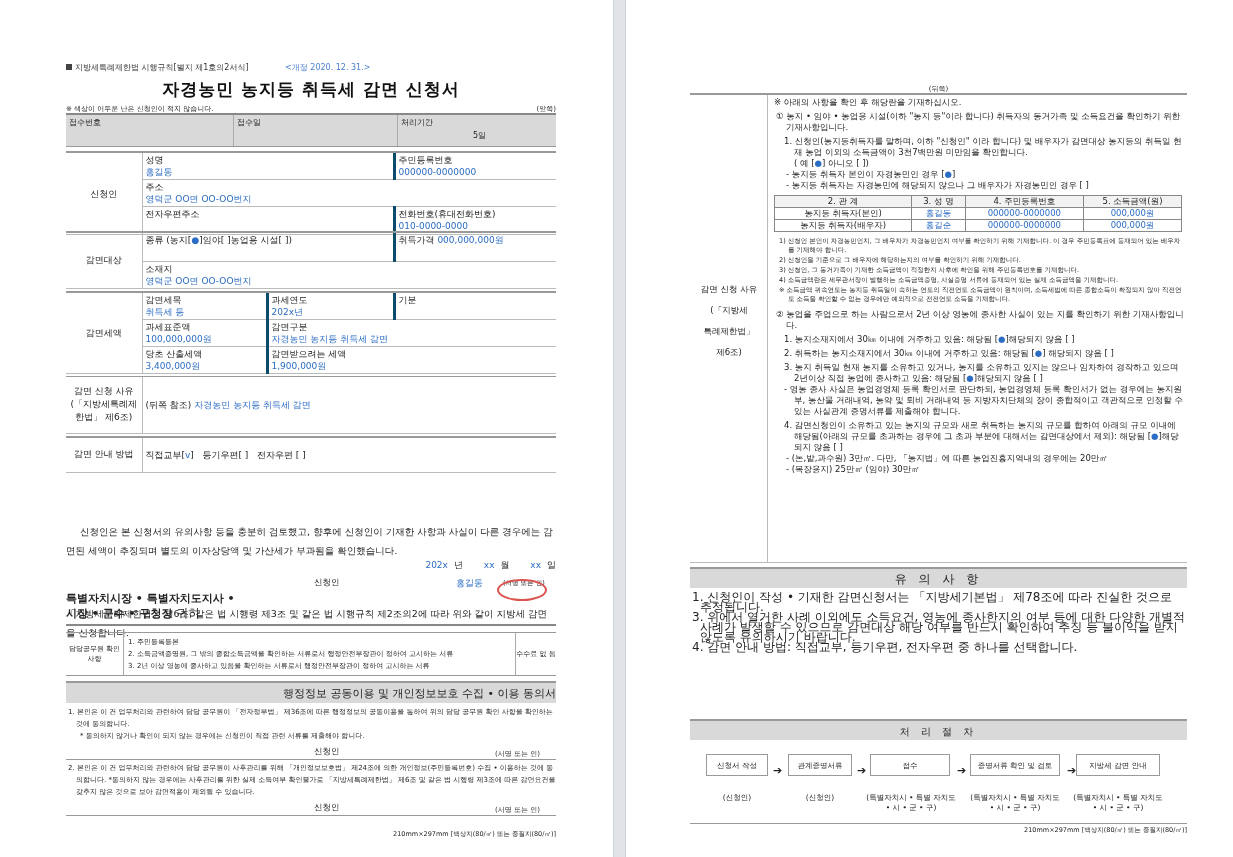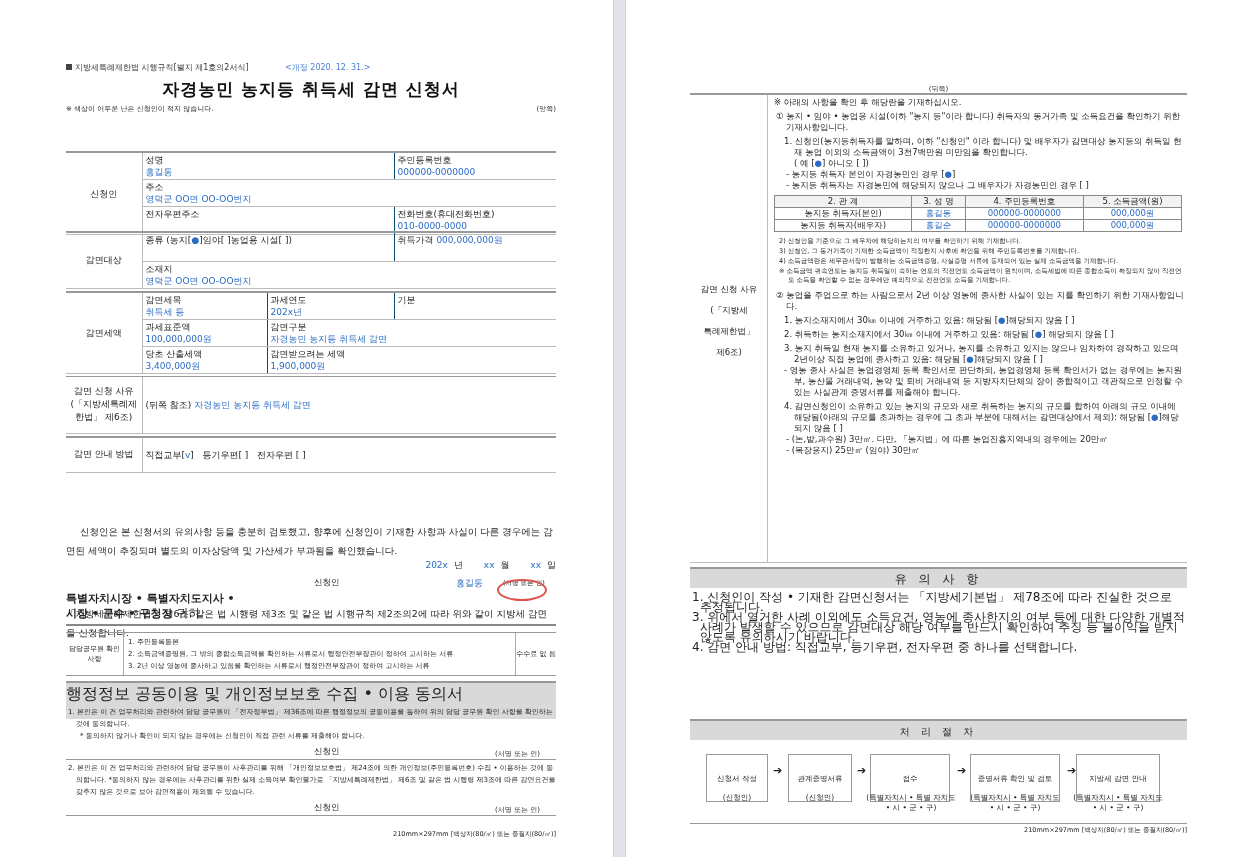--- a/index.html
+++ b/index.html
@@ -19,38 +19,38 @@
   .doc-title { top: 78px; text-align: center; font-size: 17px; font-weight: bold; letter-spacing: 1px; color: #111; }
   .note-row { top: 104px; font-size: 7px; display: flex; justify-content: space-between; }
   .reception { top: 113px; height: 34px; background: #d9d9d9; border-top: 2px solid #888; border-bottom: 1px solid #999; display: flex; font-size: 8px; }
   .reception .c { padding: 2px 3px; border-right: 1px solid #aaa; position: relative; }
   .reception .c:last-child { border-right: none; }
   .reception .days { position: absolute; right: 70px; top: 15px; }
 
   table.form { border-collapse: collapse; width: 490px; font-size: 9px; }
   table.form td { border-bottom: 1px solid #bbb; vertical-align: top; padding: 1px 3px; line-height: 12px; }
   table.form td.lbl { text-align: center; vertical-align: middle; width: 76px; border-right: 1px solid #bbb; }
-  table.form td.vr { border-right: 1px solid #0c4a6e; margin-top: 8px; }
+  table.form td.vr { border-right: 3px solid #0c4a6e; margin-top: 8px; }
   .sect { position: absolute; left: 66px; width: 490px; border-top: 2px solid #999; }
 
   .decl { top: 478px; font-size: 9.5px; line-height: 19px; padding-left: 0; }
   .decl p { margin-left: 0; text-indent: 14px; margin-top: 44px; }
   .date-row { top: 559px; font-size: 9px; text-align: right; }
   .date-row span { margin-left: 6px; }
   .sign-row { top: 577px; font-size: 8.5px; }
   .addressee { top: 592px; font-size: 11px; font-weight: bold; line-height: 14px; border-bottom: 2px solid #888; padding-bottom: 3px; }
   .addressee small { font-size: 12px; font-weight: normal; }
   .circle { position: absolute; left: 497px; top: 579px; width: 50px; height: 22px; border: 2px solid #d9534f; border-radius: 50%; }
 
   .officer { top: 632px; height: 44px; border-top: 1px solid #999; border-bottom: 1px solid #999; display: flex; font-size: 7px; }
   .officer .l { width: 58px; text-align: center; display: flex; align-items: center; justify-content: center; border-right: 1px solid #aaa; line-height: 10px; }
   .officer .m { flex: 1; padding: 3px 4px; line-height: 12px; border-right: 1px solid #aaa; }
   .officer .r { width: 40px; text-align: center; display: flex; align-items: center; justify-content: center; line-height: 10px; }
 
-  .consent-head { top: 681px; height: 38px; background: #d9d9d9; text-align: left; font-size: 16px; line-height: 22px; border-top: 2px solid #999; }
+  .consent-head { top: 681px; height: 22px; background: #d9d9d9; text-align: right; font-size: 11px; line-height: 22px; border-top: 2px solid #999; }
   .consent { top: 706px; font-size: 7px; line-height: 12px; }
   .consent .item { padding-left: 10px; text-indent: -8px; }
   .consent .sub { padding-left: 14px; }
   .consent .sig { position: relative; height: 18px; font-size: 8.5px; border-bottom: 1px solid #999; }
   .consent .sig .n { position: absolute; left: 248px; top: 3px; }
   .consent .sig .s { position: absolute; right: 16px; top: 6px; font-size: 7px; }
   .paper-size { font-size: 6.5px; text-align: right; position: absolute; }
 
   
   .rp { position: absolute; left: 690px; width: 497px; }
@@ -66,41 +66,49 @@
   .rel-table th, .rel-table td { border: 1px solid #888; text-align: center; font-weight: normal; padding: 0 2px; line-height: 11px; }
   .rel-table th { background: #f2f2f2; }
   .notes { font-size: 6.5px; line-height: 9px; }
   .notes div { padding-left: 14px; text-indent: -9px; margin-bottom: 1px; }
 
   .caution-head { top: 567px; height: 21px; background: #d9d9d9; text-align: center; font-size: 12px; line-height: 21px; letter-spacing: 4px; border-top: 2px solid #999; }
   .caution { top: 592px; font-size: 12px; line-height: 10px; }
   .caution div { padding-left: 10px; text-indent: -8px; }
   .proc-head { top: 719px; height: 21px; background: #d9d9d9; text-align: center; font-size: 10px; line-height: 21px; letter-spacing: 4px; border-top: 2px solid #999; }
   .proc { top: 754px; height: 70px; border-bottom: 1px solid #999; }
-  .step { position: absolute; top: 0; height: 48px; border: 1px solid #999; font-size: 7.5px; display: flex; align-items: center; justify-content: center; text-align: center; line-height: 11px; }
+  .step { position: absolute; top: 0; height: 22px; border: 1px solid #999; font-size: 7.5px; display: flex; align-items: center; justify-content: center; text-align: center; line-height: 11px; }
   .step-sub { position: absolute; top: 39px; font-size: 7.5px; text-align: center; line-height: 10px; }
   .arrow { position: absolute; top: 10px; font-size: 11px; font-weight: bold; }
 </style>
 </head>
 <body>
 
 <div id="left-page" class="page">
 
   <div class="lp law-ref">
     <span class="sq"></span><span>지방세특례제한법 시행규칙[별지 제1호의2서식]</span>
     <span class="rev">&lt;개정 2020. 12. 31.&gt;</span>
   </div>
 
   <div class="lp doc-title">자경농민 농지등 취득세 감면 신청서</div>
 
   <div class="lp note-row">
     <span>※ 색상이 어두운 난은 신청인이 적지 않습니다.</span>
     <span>(앞쪽)</span>
   </div>
 
+  <div class="lp reception">
+    <div class="c" style="width:168px"><span>접수번호</span></div>
+    <div class="c" style="width:164px"><span>접수일</span></div>
+    <div class="c" style="flex:1">
+      <span>처리기간</span>
+      <span class="days">5일</span>
+    </div>
+  </div>
 
   <div class="sect" style="top:151px">
     <table class="form">
       <tbody>
           <tr>
         <td class="lbl" rowspan="3">신청인</td>
         <td class="vr" style="width:252px">
               <div>성명</div>
               <div class="blue">홍길동</div>
             </td>
@@ -308,20 +316,21 @@
       <tr>
         <td>농지등 취득자(배우자)</td>
         <td class="blue">홍길순</td>
         <td class="blue">000000-0000000</td>
         <td class="blue">000,000원</td>
       </tr>
     </tbody>
       </table>
 
     <div class="notes">
+      <div>1) 신청인 본인이 자경농민인지, 그 배우자가 자경농민인지 여부를 확인하기 위해 기재합니다. 이 경우 주민등록표에 등재되어 있는 배우자를 기재해야 합니다.</div>
       <div>2) 신청인을 기준으로 그 배우자에 해당하는지의 여부를 확인하기 위해 기재합니다.</div>
       <div>3) 신청인, 그 동거가족이 기재한 소득금액이 적정한지 사후에 확인을 위해 주민등록번호를 기재합니다.</div>
       <div>4) 소득금액란은 세무관서장이 발행하는 소득금액증명, 사실증명 서류에 등재되어 있는 실제 소득금액을 기재합니다.</div>
       <div>※ 소득금액 귀속연도는 농지등 취득일이 속하는 연도의 직전연도 소득금액이 원칙이며, 소득세법에 따른 종합소득이 확정되지 않아 직전연도 소득을 확인할 수 없는 경우에만 예외적으로 전전연도 소득을 기재합니다.</div>
     </div>
 
     <div class="pad" style="margin-top:5px">② 농업을 주업으로 하는 사람으로서 2년 이상 영농에 종사한 사실이 있는 지를 확인하기 위한 기재사항입니다.</div>
     <div class="pad2" style="margin-top:3px"><span>1. 농지소재지에서 30㎞ 이내에 거주하고 있음: 해당됨 [</span><span class="blue">●</span><span>]해당되지 않음 [  ]</span></div>
     <div class="pad2" style="margin-top:3px"><span>2. 취득하는 농지소재지에서 30㎞ 이내에 거주하고 있음: 해당됨 [</span><span class="blue">●</span><span>] 해당되지 않음 [ ]</span></div>
     <div class="pad2" style="margin-top:3px"><span>3. 농지 취득일 현재 농지를 소유하고 있거나, 농지를 소유하고 있지는 않으나 임차하여 경작하고 있으며 2년이상 직접 농업에 종사하고 있음: 해당됨 [</span><span class="blue">●</span><span>]해당되지 않음 [ ]</span></div>

